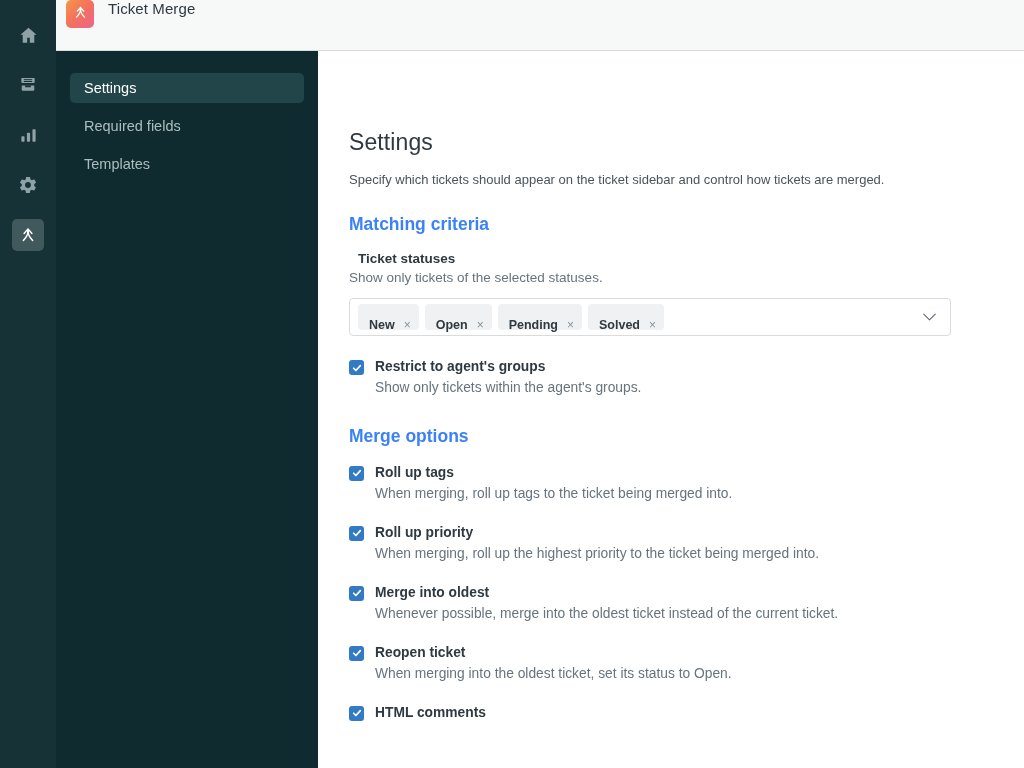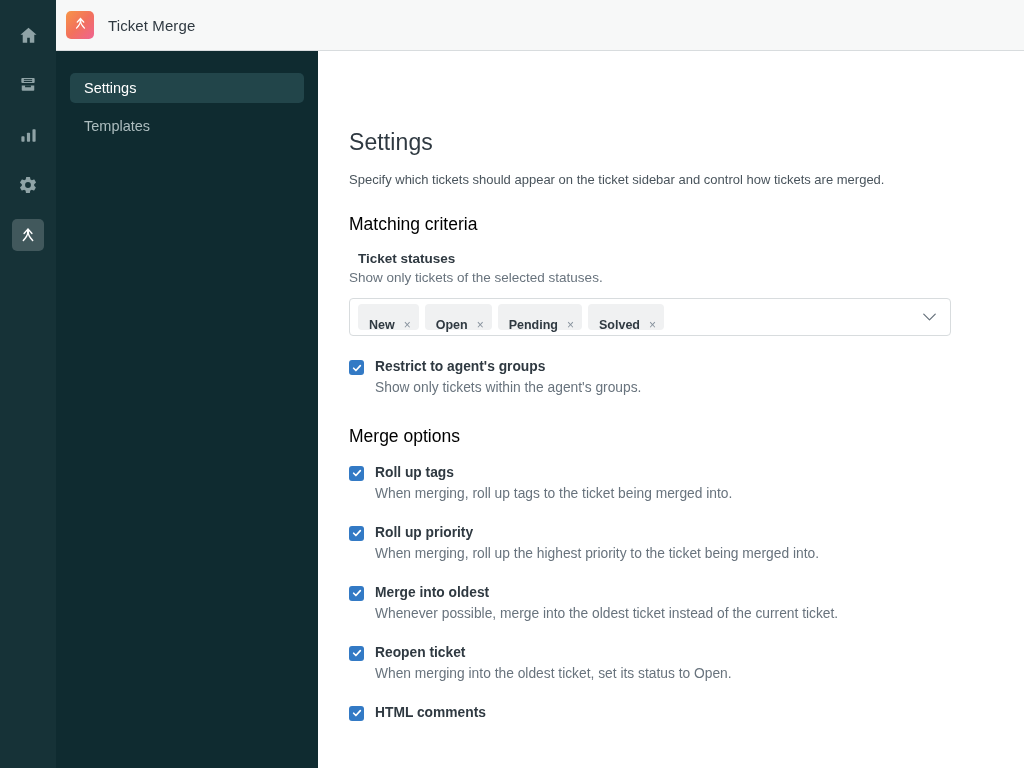--- a/index.html
+++ b/index.html
@@ -26,21 +26,21 @@
   .rail-btn.active { background: #41585c; }
   .rail-btn svg { display: block; }
 
   
   .right { width: 968px; height: 768px; display: flex; flex-direction: column; }
 
   .topbar {
     height: 51px; min-height: 51px;
     background: #f7f8f8;
     border-bottom: 1px solid #d8dcde;
-    display: flex; align-items: center;
+    display: flex; 
     padding-left: 10px;
   }
   .logo {
     width: 28px; height: 28px; border-radius: 5px;
     background: linear-gradient(135deg, #f79548 0%, #f2715c 50%, #ef6492 100%);
     display: flex; align-items: center; justify-content: center;
     flex: 0 0 auto;
   }
   .app-title {
     margin-left: 14px;
@@ -71,21 +71,21 @@
   }
   h1.page-title {
     font-size: 23px; font-weight: 400; color: #2f3941;
     letter-spacing: .1px;
   }
   .page-sub {
     margin-top: 16px; font-size: 13px; color: #49545c;
   }
   h2.section {
     margin-top: 27px; margin-bottom: 16px;
-    font-size: 17.5px; font-weight: 400; color: #000000;
+    font-size: 17.5px; font-weight: 700; color: #3b82f6;
   }
 
   .field-label { font-size: 13.5px; font-weight: 700; color: #2f3941; margin-left: 9px; }
   .field-hint  { margin-top: 4px; font-size: 13.5px; color: #68737d; }
 
   
   .multiselect {
     margin-top: 13px; width: 602px; min-height: 38px;
     border: 1px solid #d8dcde; border-radius: 4px;
     background: #fff;
@@ -189,20 +189,23 @@
         </span>
       </div>
       <div class="app-title">Ticket Merge</div>
     </div>
 
     <div class="body-row">
 
       <div class="subnav">
         <div class="nav-item active">
           <span>Settings</span>
+        </div>
+        <div class="nav-item">
+          <span>Required fields</span>
         </div>
         <div class="nav-item">
           <span>Templates</span>
         </div>
       </div>
 
       <div class="main">
 
         <h1 class="page-title">Settings</h1>
         <div class="page-sub">Specify which tickets should appear on the ticket sidebar and control how tickets are merged.</div>

